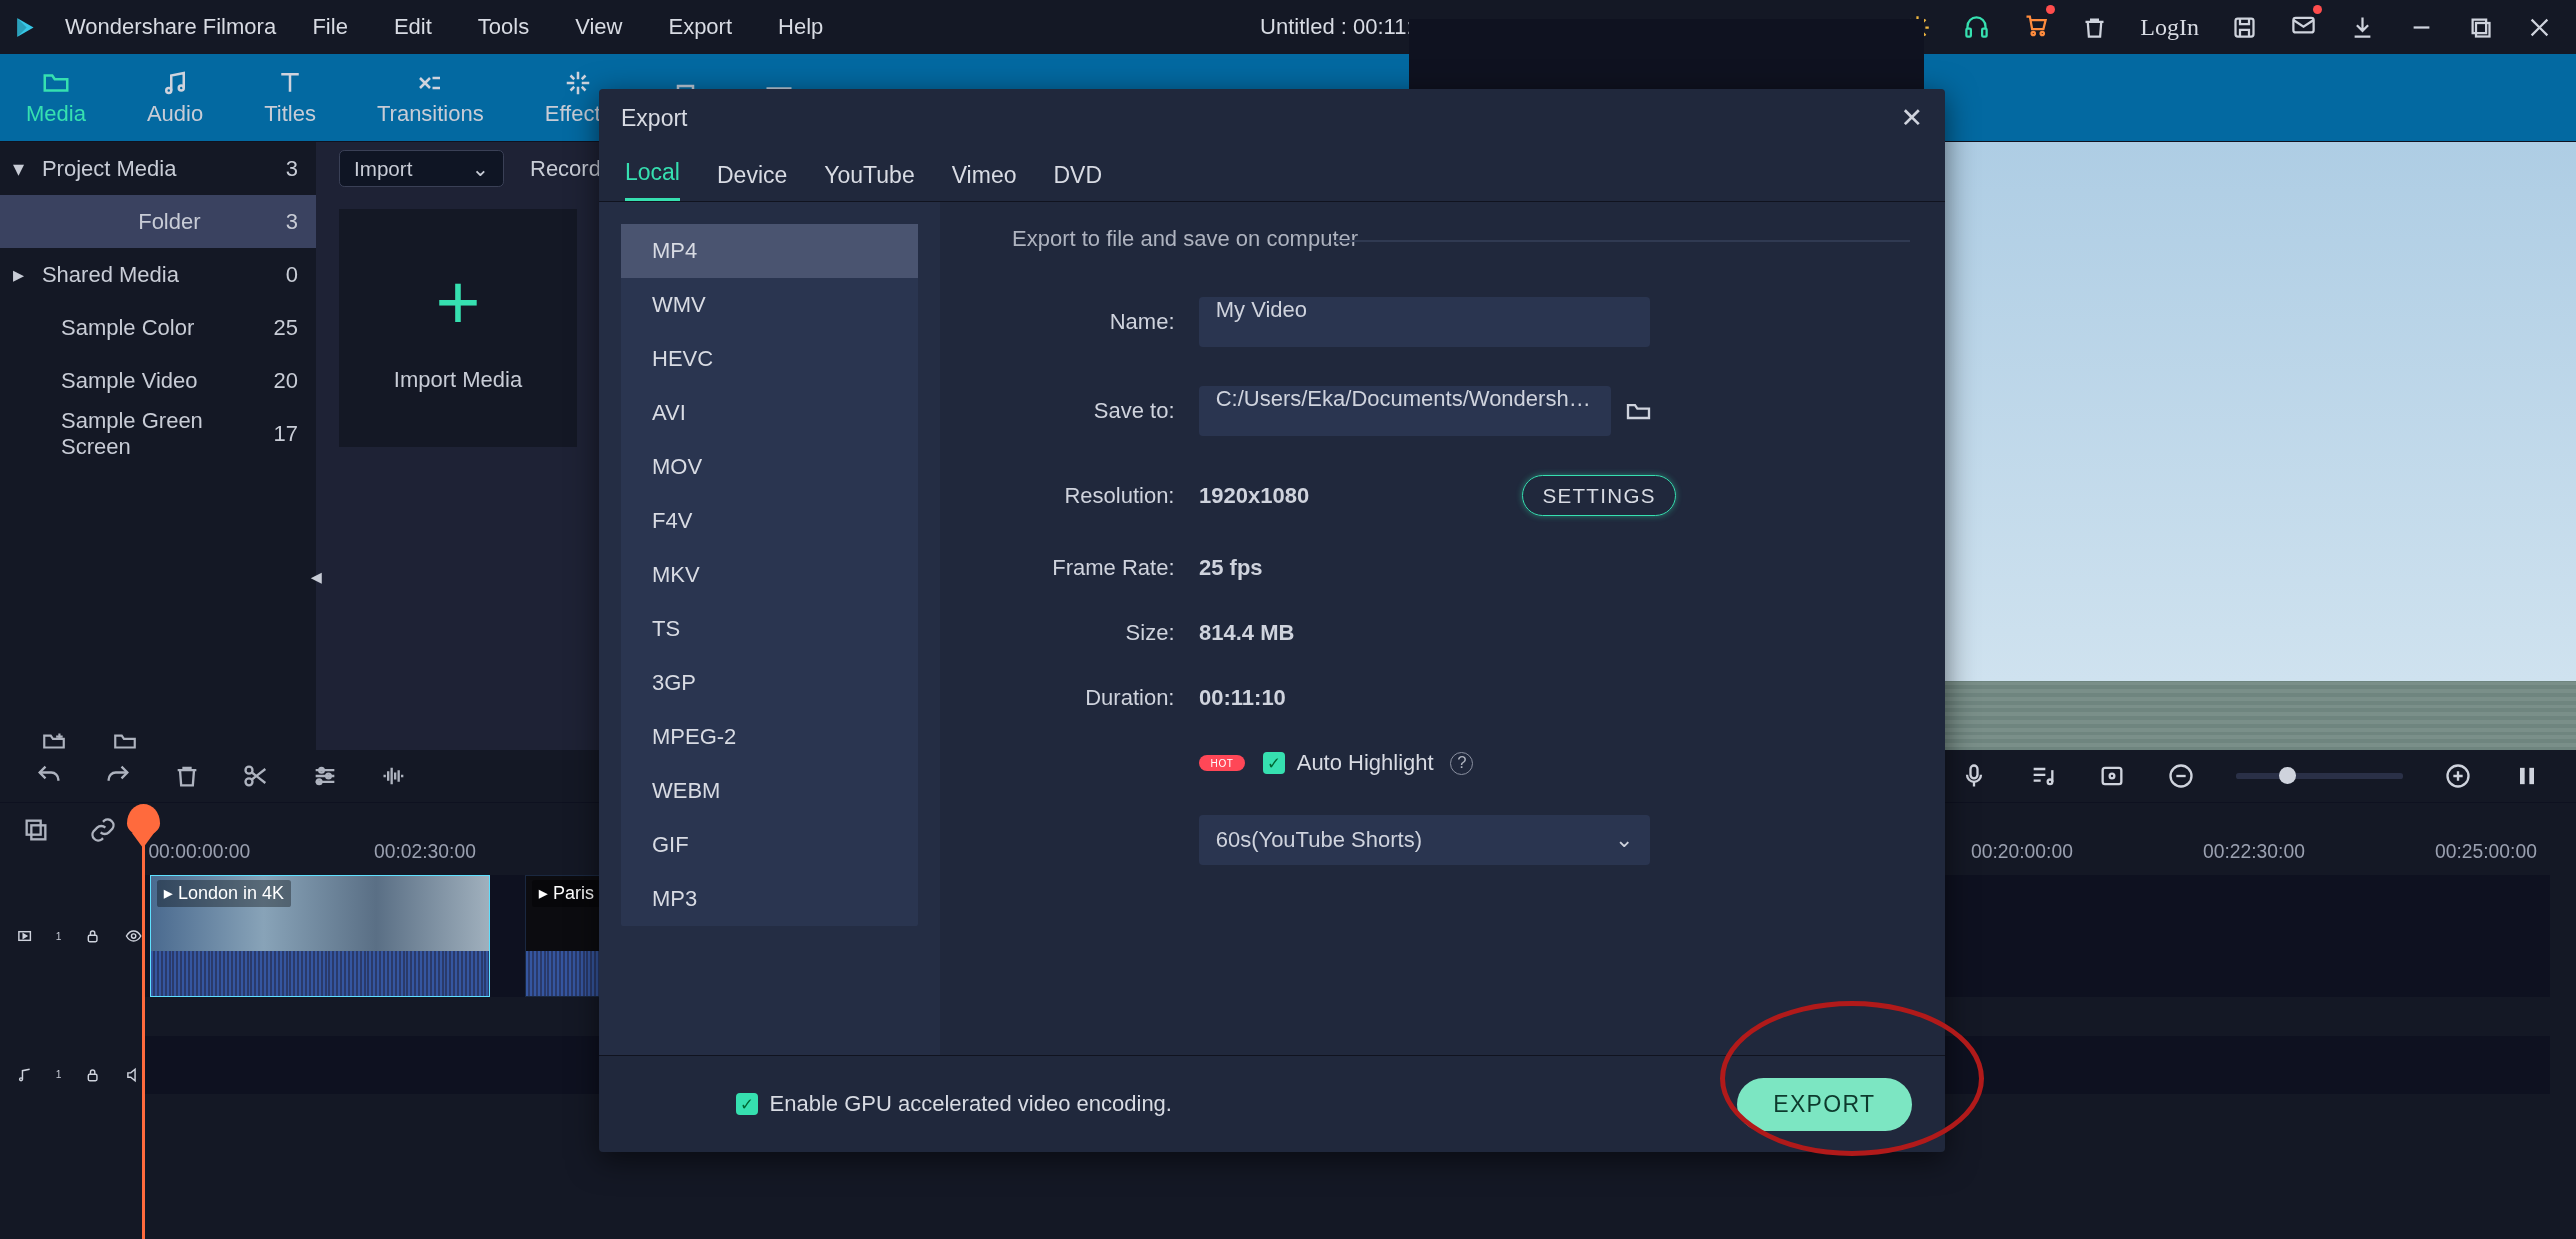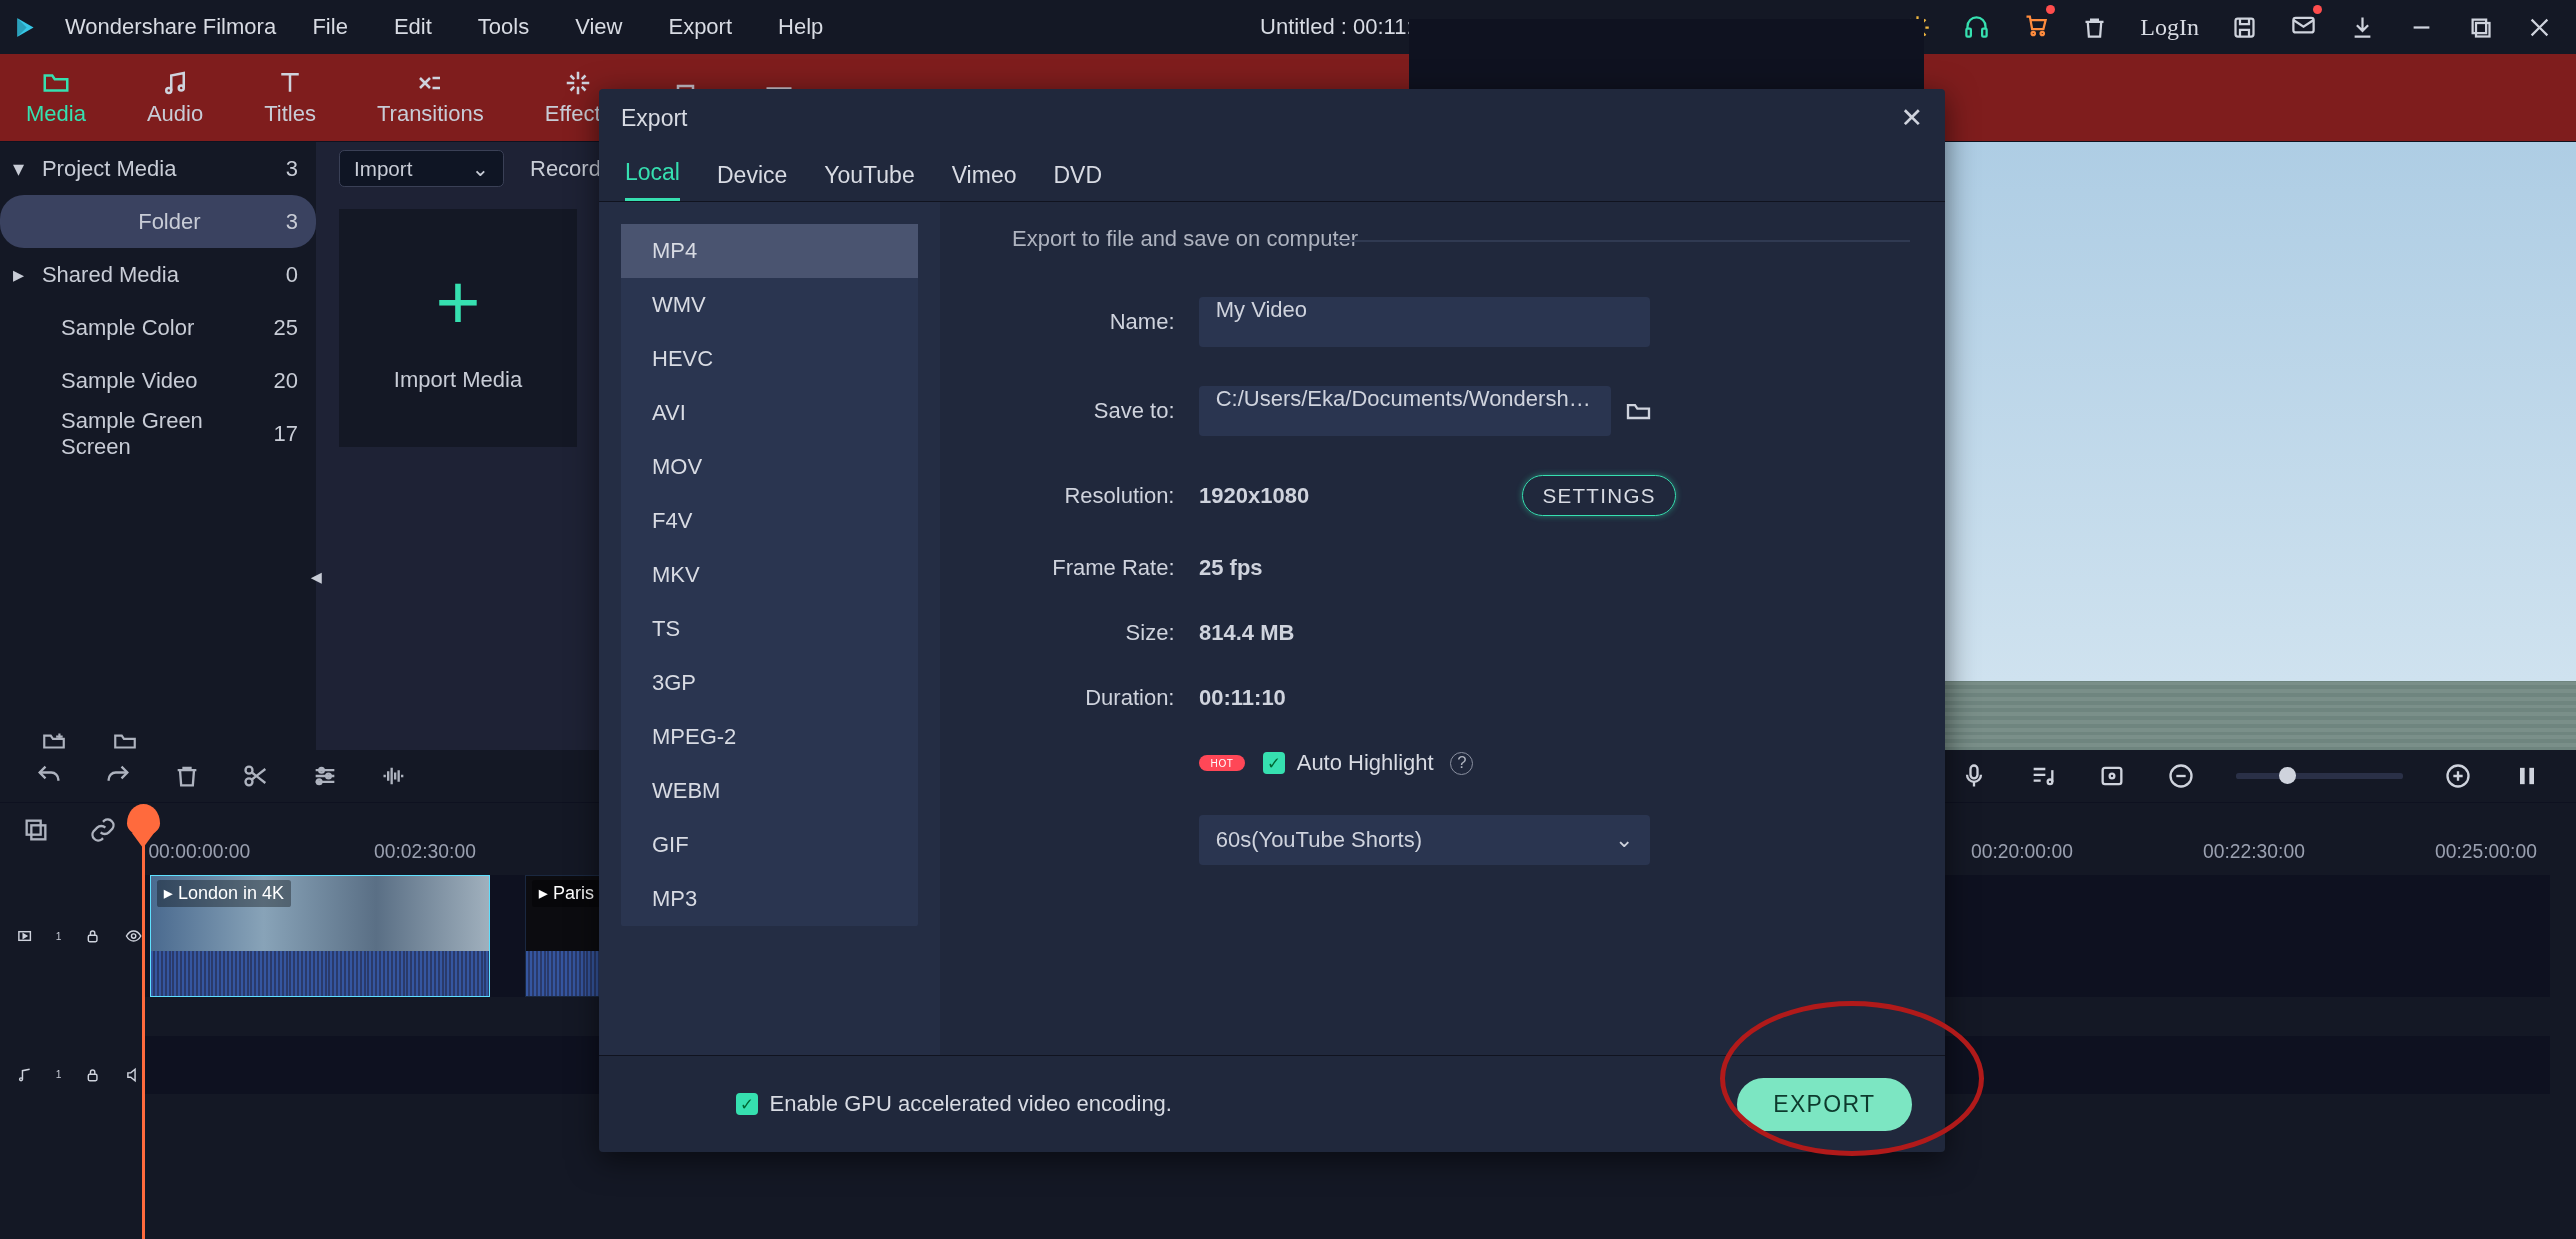--- a/index.html
+++ b/index.html
@@ -10,21 +10,21 @@
 .logo-wrap { display:flex; align-items:center; gap:28px; padding:0 26px 0 14px; }
 .logo { width:23px; height:23px; }
 .menu-main { display:flex; gap:46px; padding-left:10.3px; }
 .menu-main span { cursor:pointer; }
 .topbar-center { flex:1; text-align:center; color:#d8dbe3; }
 .topbar-icons { display:flex; align-items:center; gap:32px; padding-right:23px; }
 .topbar-icons svg, .topbar-icons .ic { width:27px; height:27px; }
 .tb-login { font-size:24px;font-family:Liberation Serif, serif; }
 .notif-dot { position:absolute; top:-5.2px; right:-5.2px; width:9px; height:9px; background:#ff4d4d; border-radius:50%; }
 
-.ribbon { height:88px; background:#7f1d1d; display:flex; align-items:center; padding-left:26px; gap:61px; border-bottom:1.3px solid #0f1220; }
+.ribbon { height:88px; background:#0369a1; display:flex; align-items:center; padding-left:26px; gap:61px; border-bottom:1.3px solid #0f1220; }
 .ribbon-item { display:flex; flex-direction:column; align-items:center; gap:3.9px; color:#c8ccd6; font-size:22px; cursor:pointer; }
 .ribbon-item.active { color:#36e0b0; }
 .ribbon-item svg { width:30px; height:30px; }
 
 .body { display:flex; height:calc(100% - 54px - 88px); }
 
 .sidebar { width:316px; background:#141825; }
 .sidebar-row { display:flex; align-items:center; justify-content:space-between; height:53px; padding:0 18px 0 32px; color:#c8ccd6; font-size:22px; }
 .sidebar-row.r1 { padding-left:61px; }
 .sidebar-row.header { padding-left:13px; }
@@ -246,21 +246,21 @@
 
   <div class="hide-right-edge"></div>
 
   <div class="body">
 
     <div class="sidebar">
       <div class="sidebar-row header">
         <span><span class="arrow-glyph">▾</span>&nbsp;&nbsp;<span>Project Media</span></span>
         <span class="count">3</span>
       </div>
-      <div class="sidebar-row sel r1" style="justify-content:flex-start; gap:8px;border-radius:24px;">
+      <div class="sidebar-row sel r1" style="justify-content:flex-start; gap:8px;">
         <span style="flex:1; text-align:center;">Folder</span>
         <span class="count">3</span>
       </div>
       <div class="sidebar-row header">
         <span><span class="arrow-glyph">▸</span>&nbsp;&nbsp;<span>Shared Media</span></span>
         <span class="count">0</span>
       </div>
       <div class="sidebar-row r1">
         <span>Sample Color</span>
         <span class="count">25</span>

